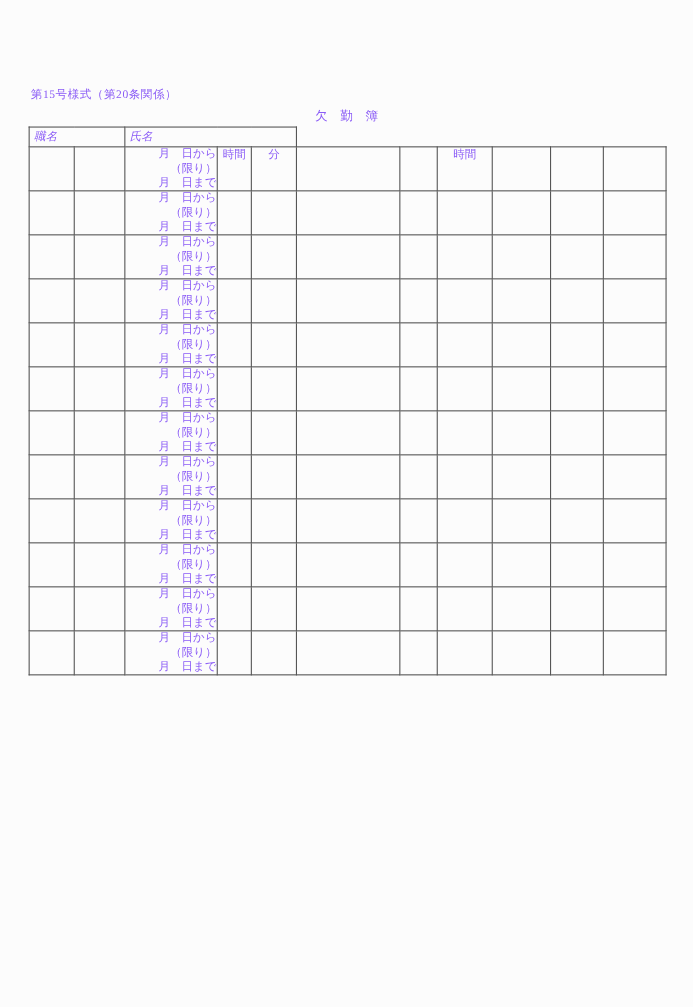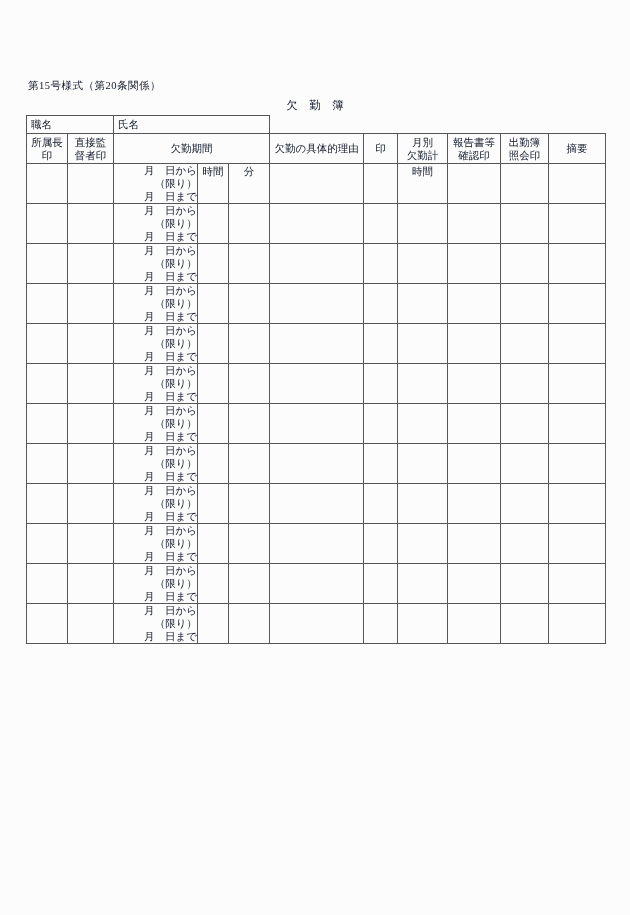--- a/index.html
+++ b/index.html
@@ -3,21 +3,21 @@
 <meta charset="utf-8">
 <style>
   * { margin: 0; padding: 0; box-sizing: border-box; }
   html, body { background: #e8e8e8; }
   .page {
     position: relative;
     width: 630px;
     height: 915px;
     background: #fcfcfc;
     font-family: "Liberation Serif", "DejaVu Serif", serif;
-    color: #0f172a;
+    color: #8b5cf6;
     overflow: hidden;
   }
   .form-number {
     position: absolute;
     left: 28px;
     top: 79px;
     font-size: 10.5px;
     letter-spacing: 0.5px;
     white-space: nowrap;
   }
@@ -42,21 +42,21 @@
     border: 1px solid #565656;
     font-weight: normal;
     font-size: 10.5px;
     padding: 0;
     vertical-align: middle;
     text-align: center;
     line-height: 13px;
     white-space: pre-line;
     overflow: hidden;
   }
-  tr.name-row { height: 18px; }
+  tr.name-row { height: 18px; font-style: italic; }
   tr.name-row td {
     text-align: left;
     padding-left: 4px;
     line-height: 12px;
   }
   tr.name-row td.ghost { border: none; background: transparent; }
   tr.header-row { height: 30px; }
   tr.data-row { height: 40px; }
   td.period-cell {
     text-align: right;
@@ -92,36 +92,20 @@
       <col style="width:53px">
       <col style="width:48px">
       <col style="width:57px">
     </colgroup>
     <tbody>
       <tr class="name-row">
         <td colspan="2">職名</td>
         <td colspan="3">氏名</td>
         <td colspan="6" class="ghost"></td>
       </tr>
-      <tr class="header-row">
-        <th>所属長
-印</th>
-        <th>直接監
-督者印</th>
-        <th colspan="3">欠勤期間</th>
-        <th>欠勤の具体的理由</th>
-        <th>印</th>
-        <th>月別
-欠勤計</th>
-        <th>報告書等
-確認印</th>
-        <th>出勤簿
-照会印</th>
-        <th>摘要</th>
-      </tr>
     </tbody>
     <tbody id="rows">
         <tr class="data-row">
           <td></td>
           <td></td>
           <td class="period-cell">月　日から
 （限り）
 月　日まで</td>
           <td class="unit-cell">時間</td>
           <td class="unit-cell">分</td>

